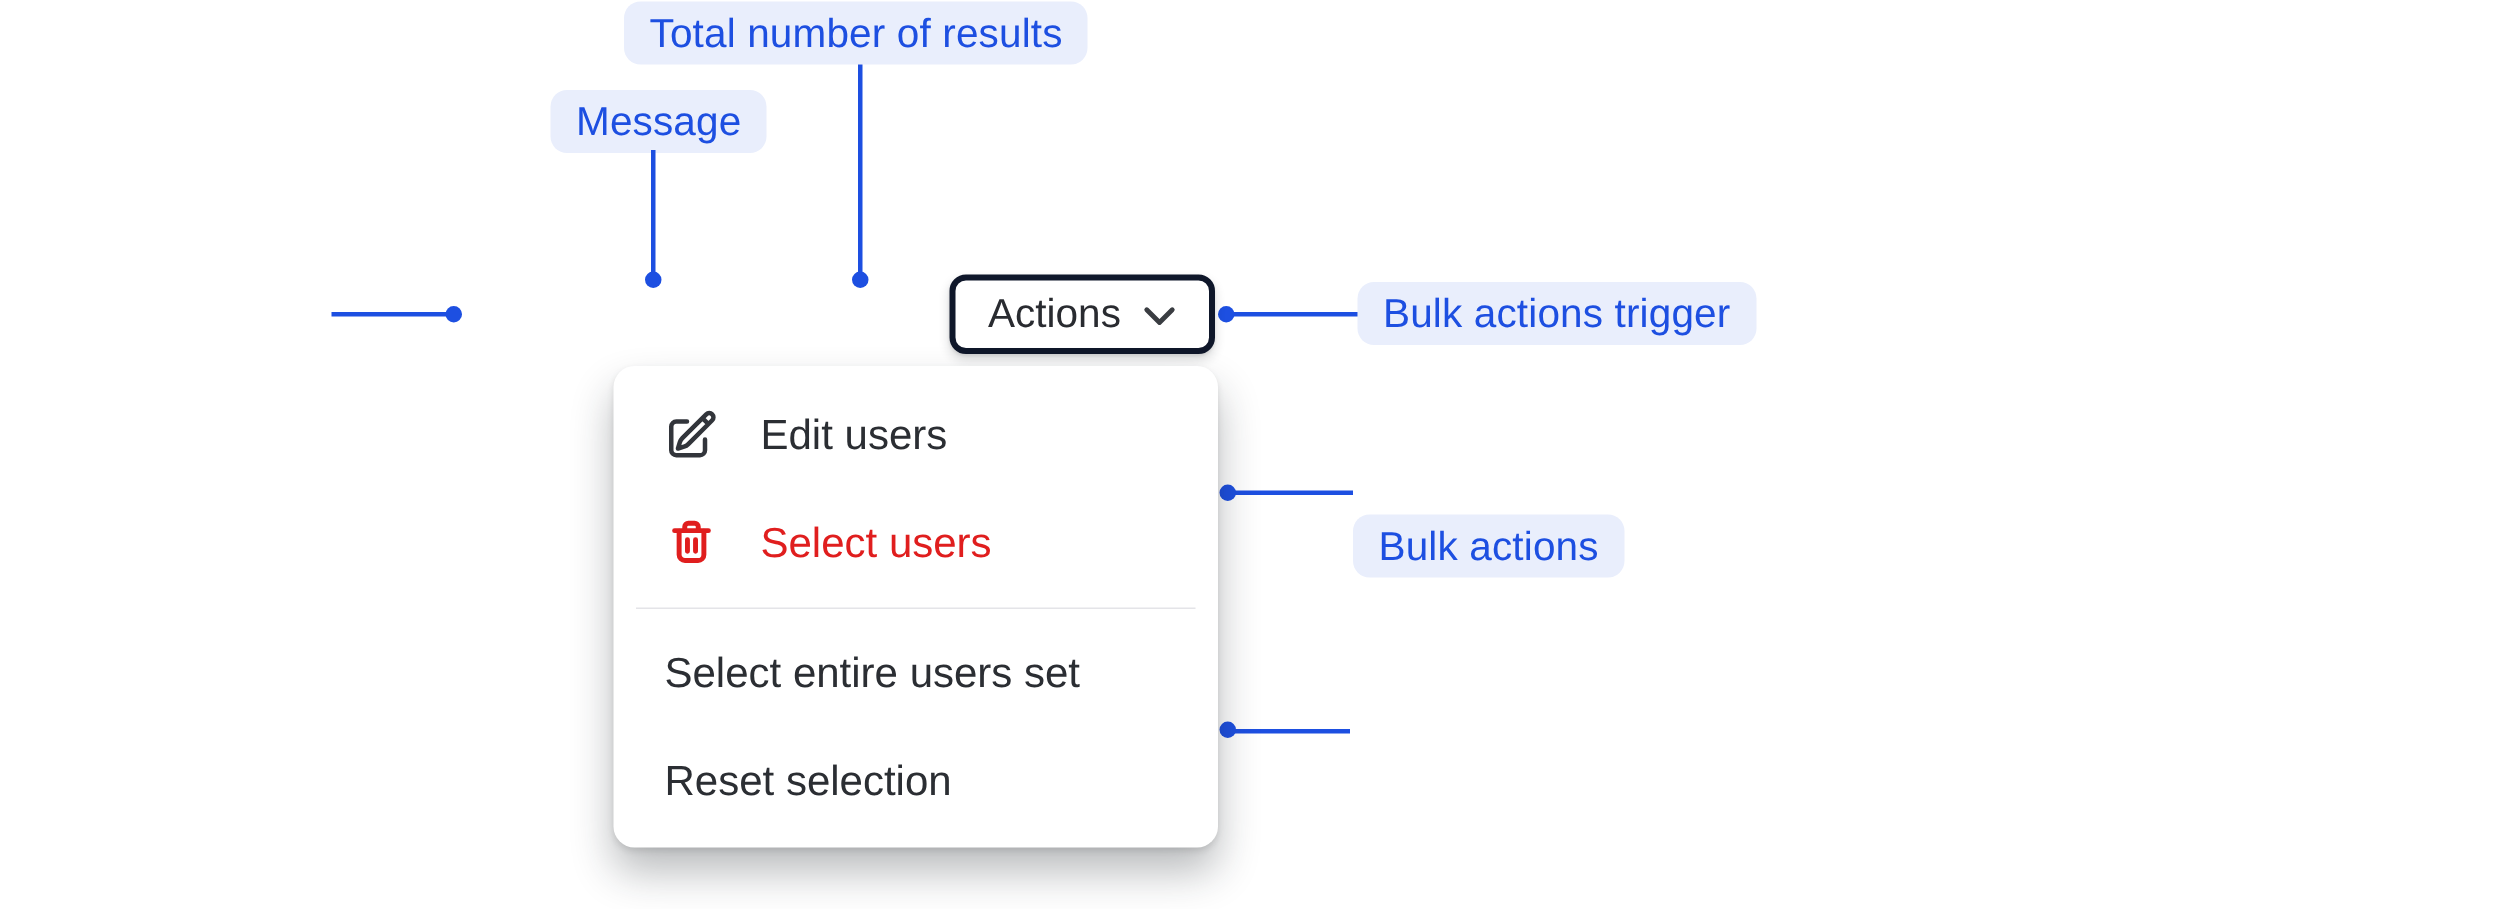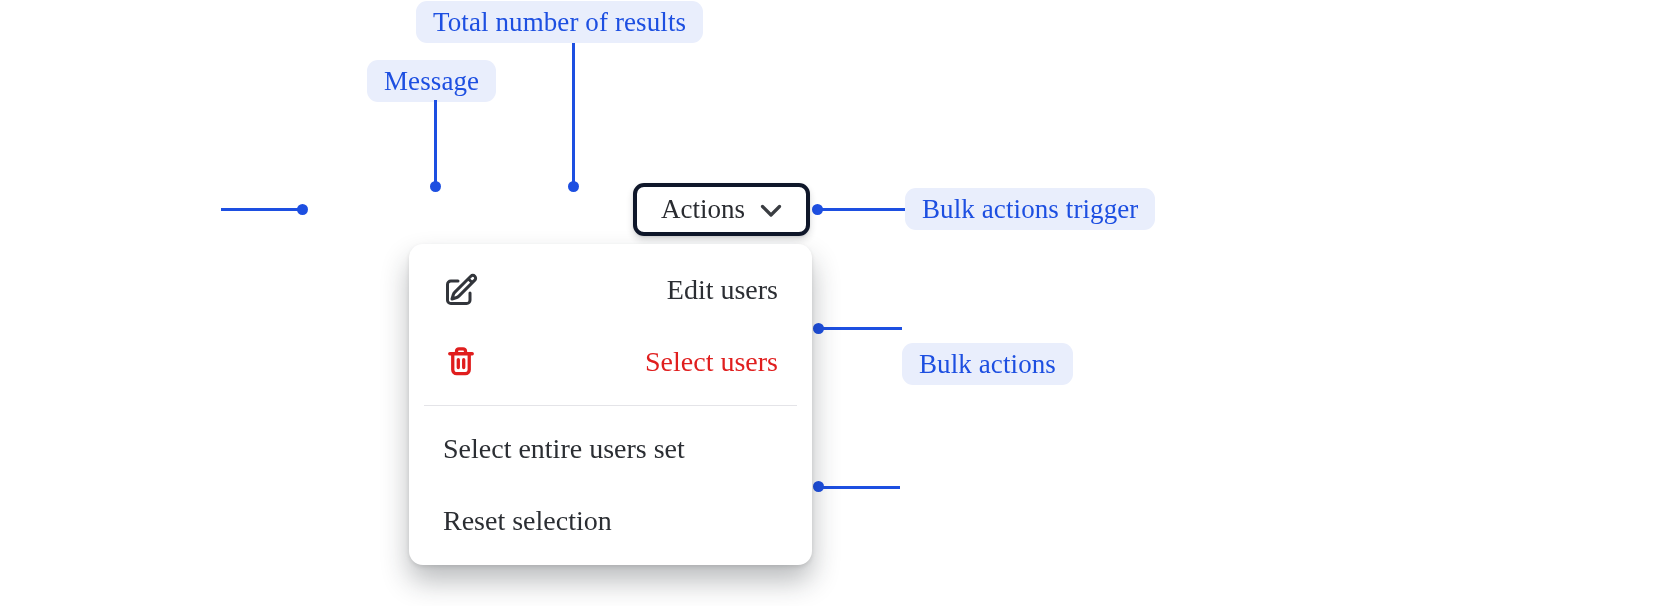--- a/index.html
+++ b/index.html
@@ -1,18 +1,18 @@
 <!DOCTYPE html>
 <html><head>
 <meta charset="utf-8">
 <style>
   html,body{margin:0;padding:0;background:#fff;}
   .stage{
     position:relative; width:1552px; height:606px; background:#ffffff;
-    font-family:Liberation Serif, serif; overflow:hidden;
+    font-family:Liberation Sans, sans-serif; overflow:hidden;
   }
   
   .ann{
     position:absolute; height:42px; display:flex; align-items:center;
     padding:0 17px; border-radius:11px; background:#e9eefc; color:#1d4fe1;
     font-size:27px; font-weight:500; letter-spacing:.1px; white-space:nowrap;
     box-shadow:0 0 0 5px rgba(255,255,255,.55);
   }
   
   .conn{position:absolute; background:#1d4fe1;}
@@ -31,22 +31,22 @@
     box-shadow:0 4px 7px rgba(25,28,35,.16),0 1px 2px rgba(0,0,0,.08);
   }
   .actions-btn .chev{display:flex; align-items:center; margin-top:3px;}
   
   .menu{
     position:absolute; left:409px; top:244px; width:403px; box-sizing:border-box;
     background:#fff; border-radius:14px; padding:10px 0 8px;
     box-shadow:0 2px 4px rgba(0,0,0,.10),0 16px 28px rgba(28,32,41,.30);
   }
   .menu-item{
-    height:72px; display:flex; align-items:center; gap:8px; padding:0 34px;
-    font-size:28px; color:#2b2e33; cursor:pointer; white-space:nowrap;justify-content:space-between;
+    height:72px; display:flex; align-items:center; gap:28px; padding:0 34px;
+    font-size:28px; color:#2b2e33; cursor:pointer; white-space:nowrap;
   }
   .menu-item .mi-icon{width:36px; height:36px; flex:0 0 36px; display:flex; align-items:center; justify-content:center;}
   .menu-item.critical{color:#e01e1e;}
   .menu-divider{height:1px; background:#e4e4e8; margin:7px 15px;}
 </style>
 </head>
 <body>
 
 <div class="stage">
 

